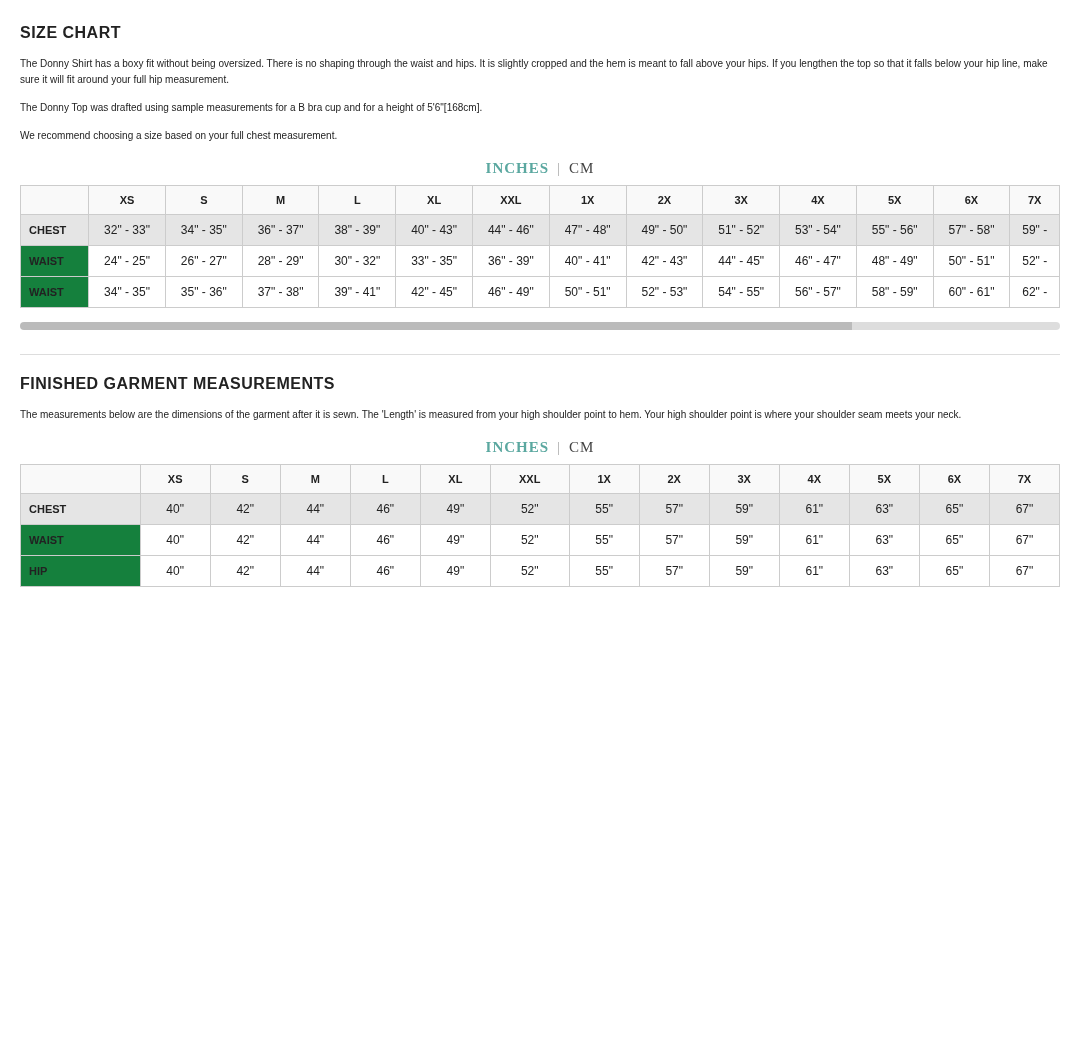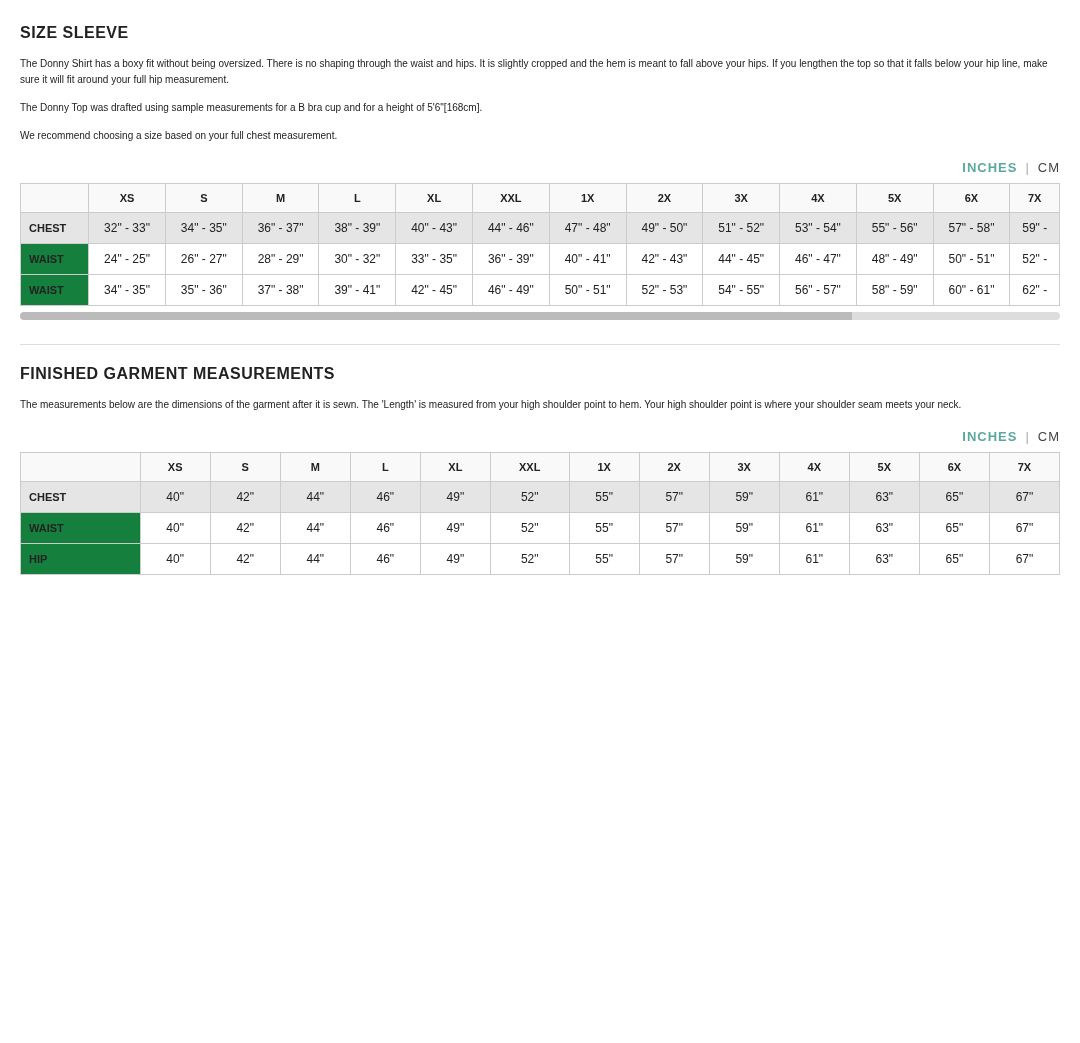--- a/index.html
+++ b/index.html
@@ -17,40 +17,41 @@
       margin-bottom: 14px;
       letter-spacing: 0.5px;
     }
     .description {
       line-height: 1.6;
       margin-bottom: 12px;
       font-size: 10px;
     }
     .unit-toggle {
       display: flex;
-      justify-content: flex-end;
+      justify-content: center;
       align-items: center;
       gap: 8px;
       margin: 16px 0 8px;
-      font-size: 13px;
+      font-size: 15px;
       color: #444;
       letter-spacing: 1px;
+      font-family: Liberation Serif, serif;
     }
     .unit-toggle .active {
       color: #5ba8a0;
       font-weight: bold;
     }
     .unit-toggle .separator {
       color: #aaa;
     }
     table {
       width: 100%;
       border-collapse: collapse;
       font-size: 12px;
-      margin-bottom: 2px;
+      margin-bottom: 10px;
     }
     th, td {
       border: 1px solid #ccc;
       padding: 8px 6px;
       text-align: center;
       white-space: nowrap;
     }
     thead th {
       background: #f9f9f9;
       font-weight: bold;
@@ -82,21 +83,21 @@
       border-top: 1px solid #ddd;
       margin: 20px 0 20px;
     }
     .corner-cell {
       background: #f9f9f9;
     }
   </style>
 </head>
 <body>
 
-<h2>SIZE SLEEVE</h2>
+<h2>SIZE CHART</h2>
 
 <p class="description">The Donny Shirt has a boxy fit without being oversized. There is no shaping through the waist and hips. It is slightly cropped and the hem is meant to fall above your hips. If you lengthen the top so that it falls below your hip line, make sure it will fit around your full hip measurement.</p>
 <p class="description">The Donny Top was drafted using sample measurements for a B bra cup and for a height of 5'6"[168cm].</p>
 <p class="description">We recommend choosing a size based on your full chest measurement.</p>
 
 <div class="unit-toggle">
   <span class="active">INCHES</span>
   <span class="separator">|</span>
   <span>CM</span>
 </div>

